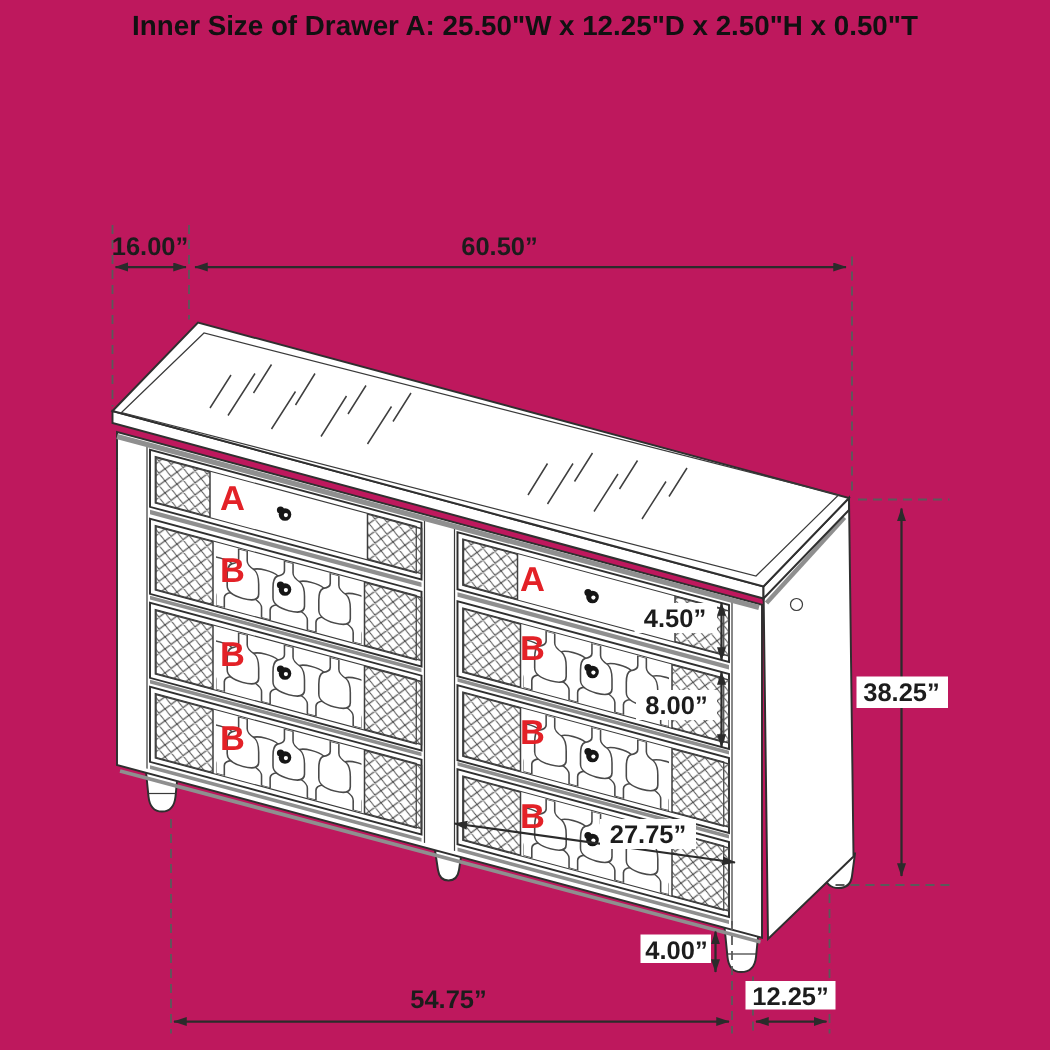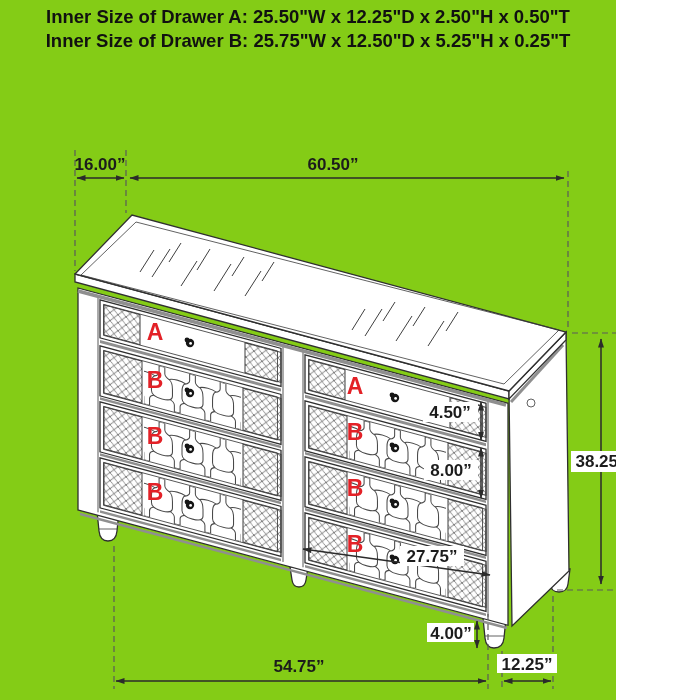--- a/index.html
+++ b/index.html
@@ -1,16 +1,16 @@
 <!DOCTYPE html>
 <html><head>
 <meta charset="utf-8">
 <style>
   html,body{margin:0;padding:0;background:#fff;}
-  #stage{position:relative;width:616px;height:700px;background:#84cc16;overflow:hidden;
+  #stage{position:relative;width:700px;height:700px;background:#be185d;overflow:hidden;
          font-family:"Liberation Sans",sans-serif;}
   .hdr{position:absolute;left:0;right:0;text-align:center;font-weight:bold;
        font-size:18.5px;color:#111;letter-spacing:0;}
   #hdr1{top:6px;} #hdr2{top:30px;}
   svg{position:absolute;left:0;top:0;}
   .lnf{fill:#fff;stroke:#2f2f2f;stroke-width:1.3;}
   .thin{fill:none;stroke:#3a3a3a;stroke-width:0.8;}
   .shine{fill:none;stroke:#3f3f3f;stroke-width:1;}
   .shadow{fill:none;stroke:#8f8f8f;}
   .dash{fill:none;stroke:#5a5a5a;stroke-width:1.2;stroke-dasharray:6 4;}
@@ -22,21 +22,20 @@
        fill:#e32127;text-anchor:middle;}
   .hatch{fill:url(#xh);stroke:#3f3f3f;stroke-width:1;}
   .knob{fill:#161616;}
 </style>
 </head>
 <body>
 
 <div id="stage">
 
   <div class="hdr" id="hdr1">Inner Size of Drawer A: 25.50"W x 12.25"D x 2.50"H x 0.50"T</div>
-  <div class="hdr" id="hdr2">Inner Size of Drawer B: 25.75"W x 12.50"D x 5.25"H x 0.25"T</div>
 
   <svg width="700" height="700" viewBox="0 0 700 700">
     <defs>
       <marker id="ah" markerWidth="11" markerHeight="8" refX="8.5" refY="3" orient="auto" markerUnits="userSpaceOnUse">
         <path d="M0,0L9,3L0,6Z" fill="#2b2b2b"></path>
       </marker>
       <marker id="ahs" markerWidth="11" markerHeight="8" refX="8.5" refY="3" orient="auto-start-reverse" markerUnits="userSpaceOnUse">
         <path d="M0,0L9,3L0,6Z" fill="#2b2b2b"></path>
       </marker>
       <pattern id="xh" width="8" height="8" patternUnits="userSpaceOnUse">

